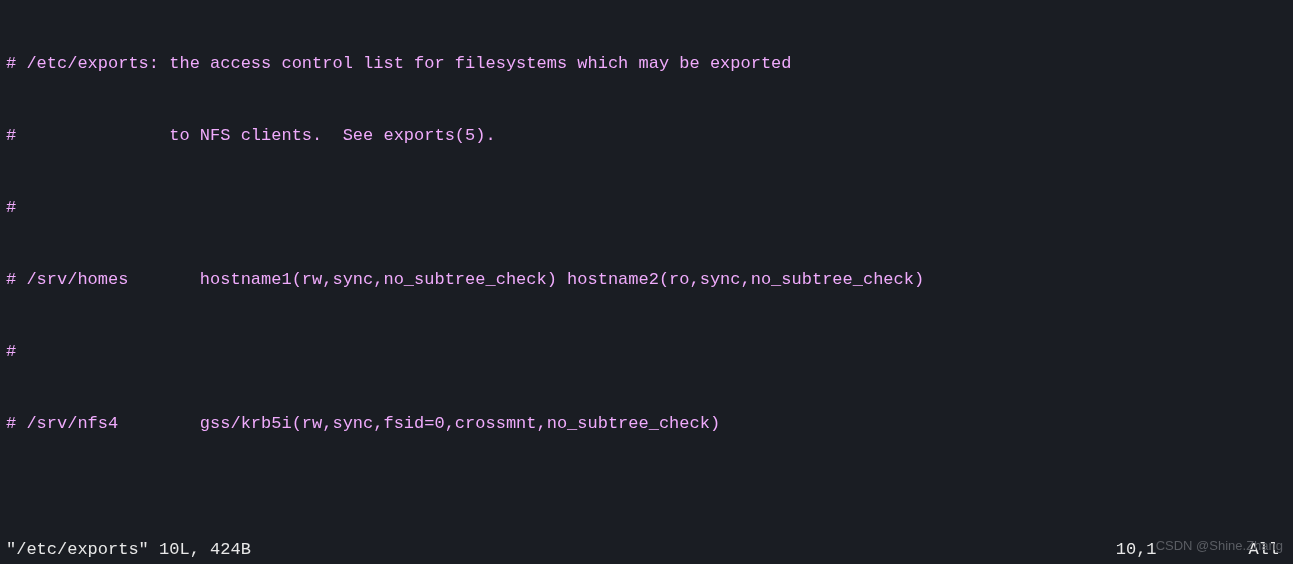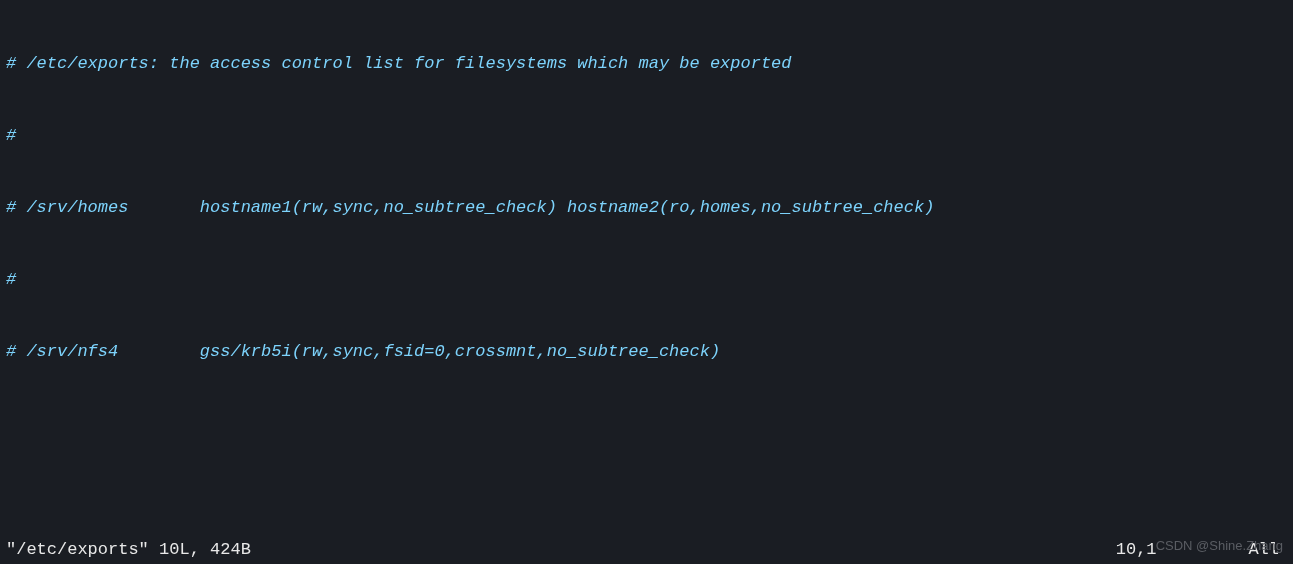--- a/index.html
+++ b/index.html
@@ -16,22 +16,21 @@
       width: 1293px;
       height: 564px;
       overflow: hidden;
       position: relative;
     }
     .editor-content {
       padding: 4px 6px;
       white-space: pre;
     }
     .comment {
-      color: #7dd3fc;
-      font-style: italic;
+      color: #f0abfc;
     }
     .status-line {
       position: absolute;
       bottom: 2px;
       left: 6px;
       right: 6px;
       color: #e8e8e8;
       display: flex;
       justify-content: space-between;
     }
@@ -52,22 +51,23 @@
     }
     .line {
       display: block;
     }
   </style>
 </head>
 <body>
 
 <div class="editor-content">
   <span class="line comment"># /etc/exports: the access control list for filesystems which may be exported</span>
+  <span class="line comment">#               to NFS clients.  See exports(5).</span>
   <span class="line comment">#</span>
-  <span class="line comment"># /srv/homes       hostname1(rw,sync,no_subtree_check) hostname2(ro,homes,no_subtree_check)</span>
+  <span class="line comment"># /srv/homes       hostname1(rw,sync,no_subtree_check) hostname2(ro,sync,no_subtree_check)</span>
   <span class="line comment">#</span>
   <span class="line comment"># /srv/nfs4        gss/krb5i(rw,sync,fsid=0,crossmnt,no_subtree_check)</span>
   
   
   
   
   
   
   
   

